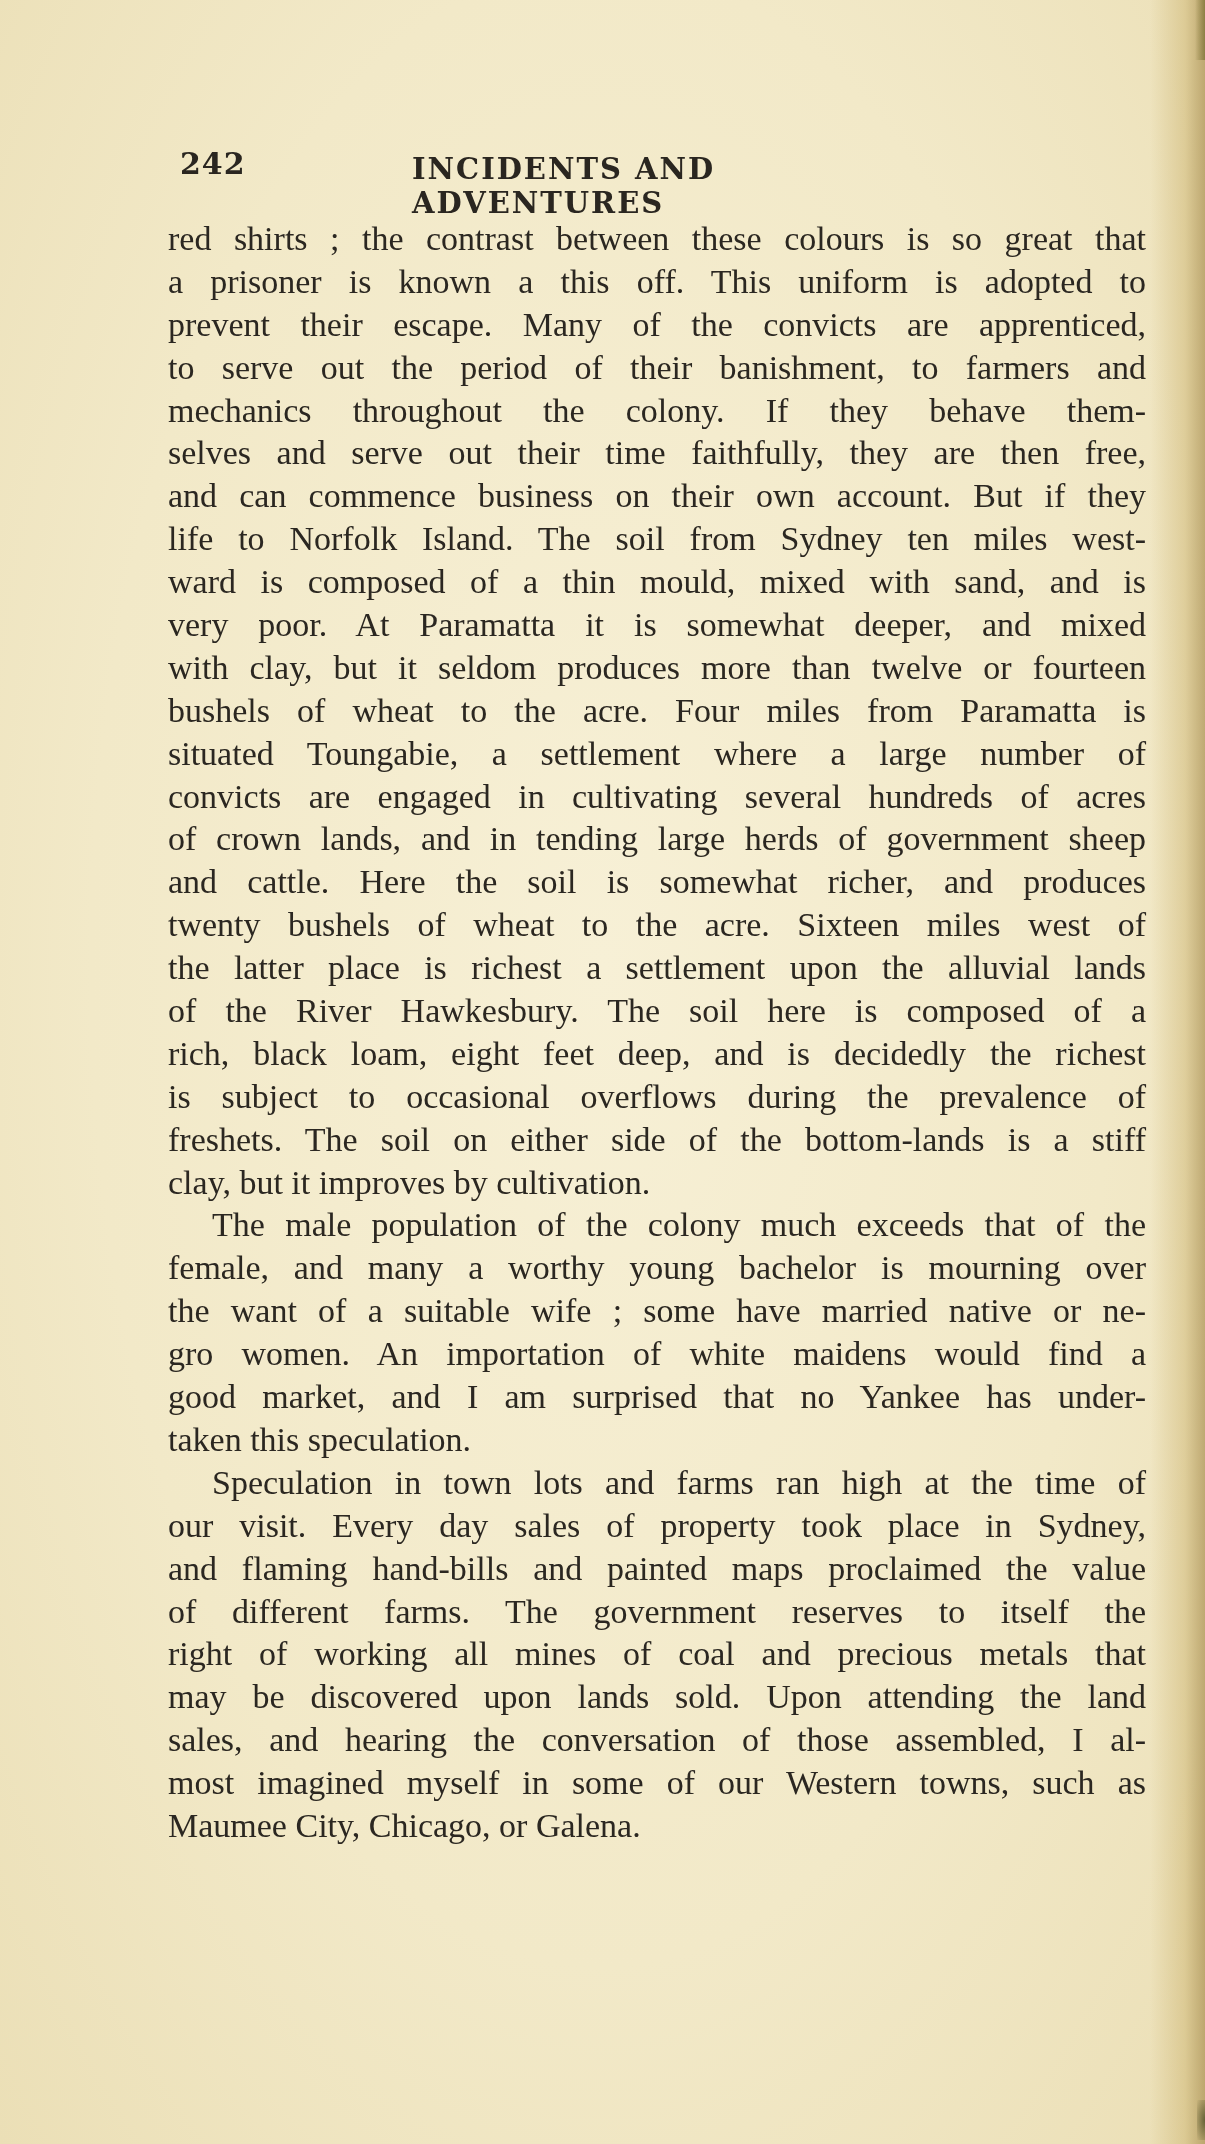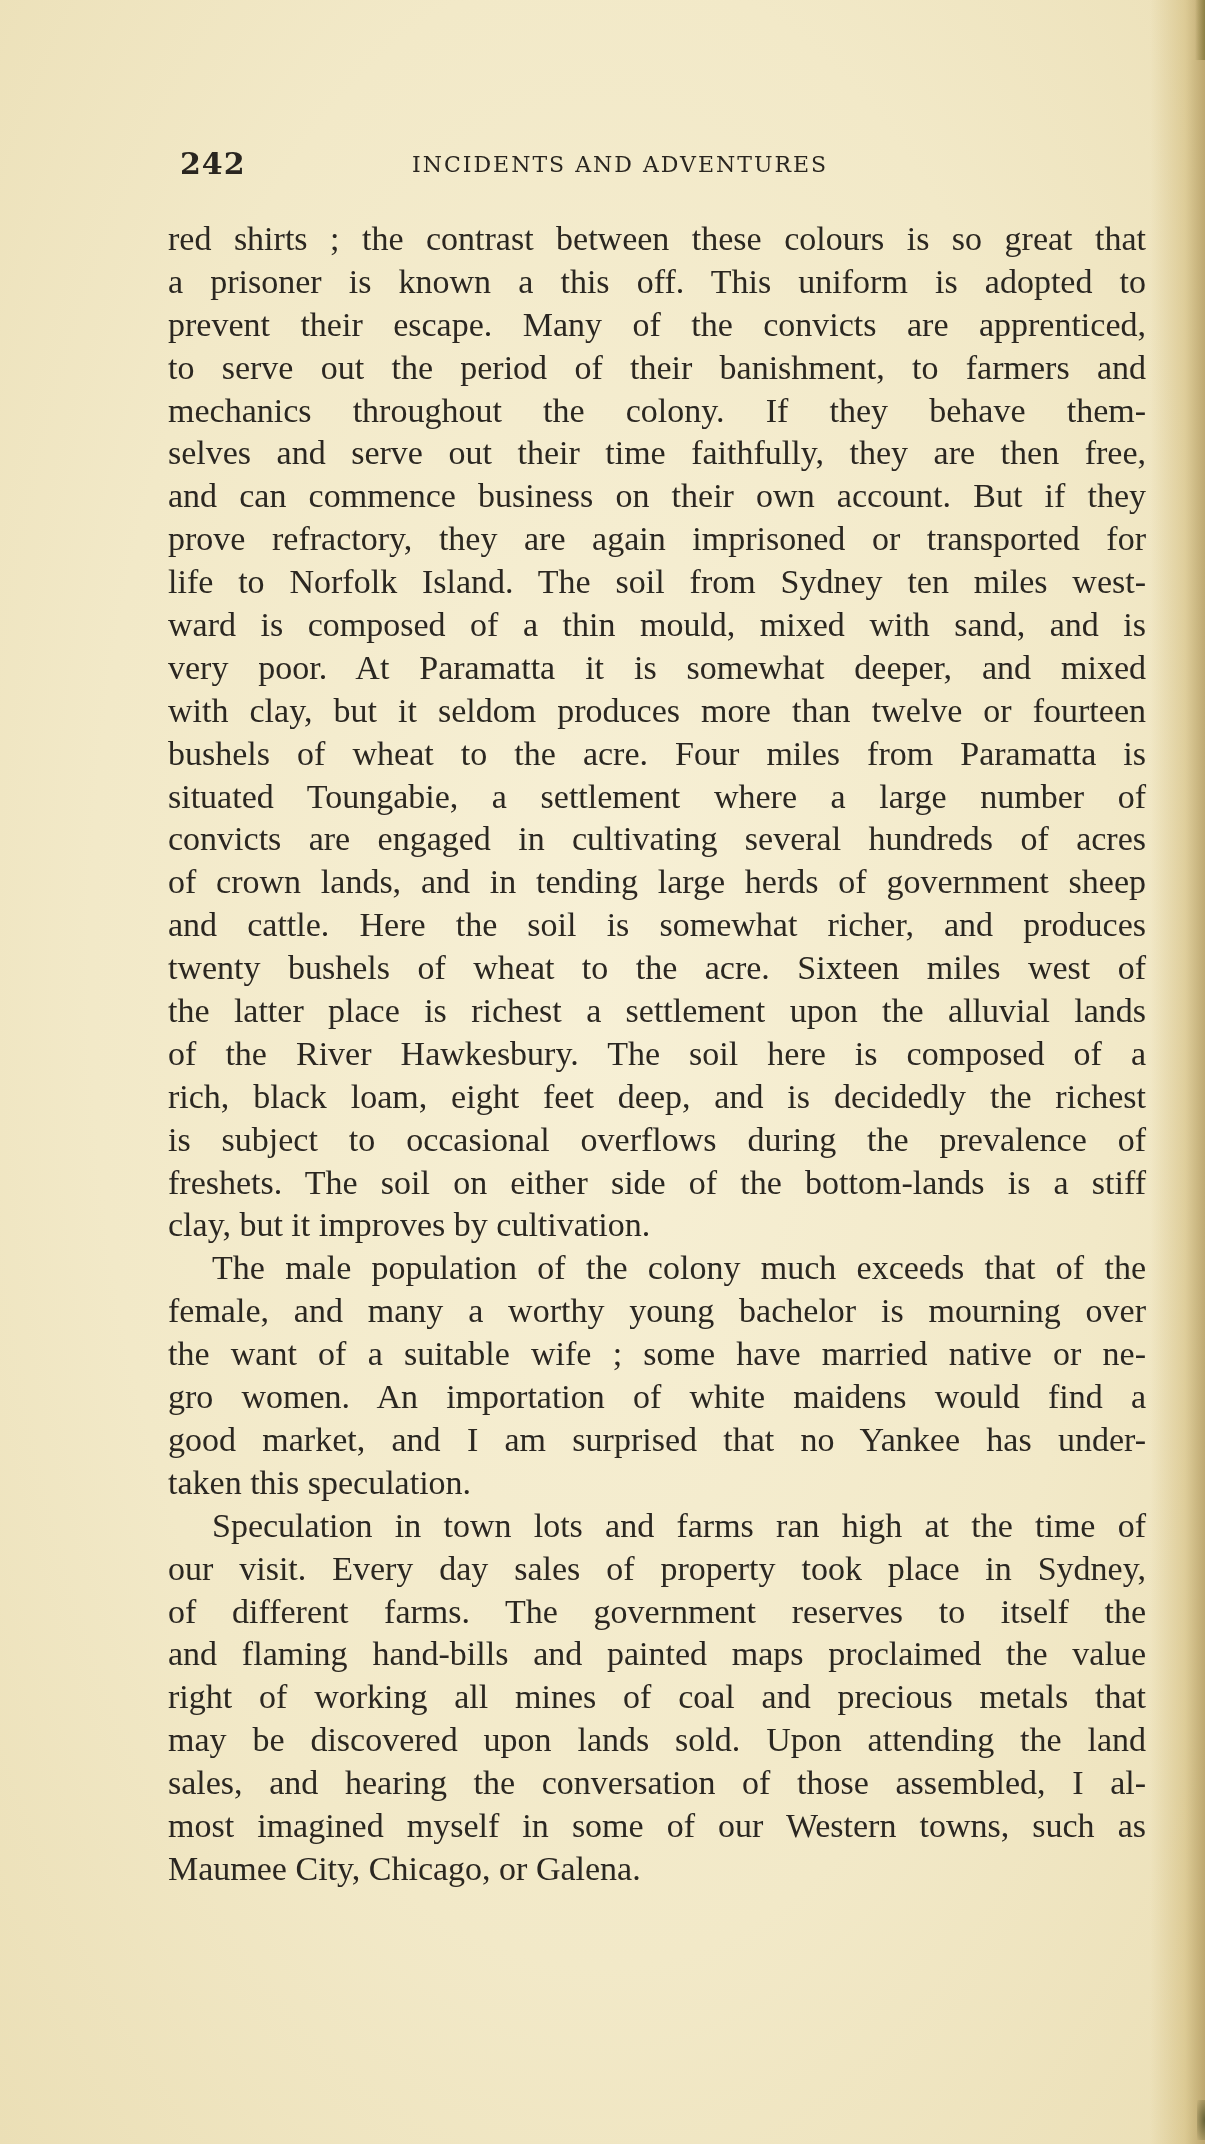--- a/index.html
+++ b/index.html
@@ -48,22 +48,22 @@
       left: 0;
       top: 0;
       font-size: 30px;
       font-weight: bold;
       letter-spacing: 1px;
     }
     .running-title {
       position: absolute;
       left: 232px;
       top: 6px;
-      font-size: 22px;
-      font-weight: normal;
+      font-size: 29px;
+      font-weight: bold;
       letter-spacing: 2px;
     }
     .text-block {
       position: absolute;
       left: 168px;
       top: 218px;
       width: 978px;
       font-family: "Liberation Serif", serif;
       font-size: 34px;
       line-height: 42.9px;
@@ -99,21 +99,20 @@
 
   <div class="text-block" id="text-block">
       <div>
         <span class="line">red shirts ; the contrast between these colours is so great that</span>
         <span class="line">a prisoner is known a this off.  This uniform is adopted to</span>
         <span class="line">prevent their escape.  Many of the convicts are apprenticed,</span>
         <span class="line">to serve out the period of their banishment, to farmers and</span>
         <span class="line">mechanics throughout the colony.  If they behave them-</span>
         <span class="line">selves and serve out their time faithfully, they are then free,</span>
         <span class="line">and can commence business on their own account.  But if they</span>
-        <span class="line">prove refractory, they are again imprisoned or transported for</span>
         <span class="line">life to Norfolk Island.  The soil from Sydney ten miles west-</span>
         <span class="line">ward is composed of a thin mould, mixed with sand, and is</span>
         <span class="line">very poor.  At Paramatta it is somewhat deeper, and mixed</span>
         <span class="line">with clay, but it seldom produces more than twelve or fourteen</span>
         <span class="line">bushels of wheat to the acre.  Four miles from Paramatta is</span>
         <span class="line">situated Toungabie, a settlement where a large number of</span>
         <span class="line">convicts are engaged in cultivating several hundreds of acres</span>
         <span class="line">of crown lands, and in tending large herds of government sheep</span>
         <span class="line">and cattle.  Here the soil is somewhat richer, and produces</span>
         <span class="line">twenty bushels of wheat to the acre.  Sixteen miles west of</span>
@@ -128,22 +127,22 @@
         <span class="line indent">The male population of the colony much exceeds that of the</span>
         <span class="line">female, and many a worthy young bachelor is mourning over</span>
         <span class="line">the want of a suitable wife ; some have married native or ne-</span>
         <span class="line">gro women.  An importation of white maidens would find a</span>
         <span class="line">good market, and I am surprised that no Yankee has under-</span>
         <span class="line last">taken this speculation.</span>
       </div>
       <div>
         <span class="line indent">Speculation in town lots and farms ran high at the time of</span>
         <span class="line">our visit.  Every day sales of property took place in Sydney,</span>
+        <span class="line">and flaming hand-bills and painted maps proclaimed the value</span>
         <span class="line">of different farms.  The government reserves to itself the</span>
-        <span class="line">and flaming hand-bills and painted maps proclaimed the value</span>
         <span class="line">right of working all mines of coal and precious metals that</span>
         <span class="line">may be discovered upon lands sold.  Upon attending the land</span>
         <span class="line">sales, and hearing the conversation of those assembled, I al-</span>
         <span class="line">most imagined myself in some of our Western towns, such as</span>
         <span class="line last">Maumee City, Chicago, or Galena.</span>
       </div>
     </div>
 </div>
 
 </body></html>

